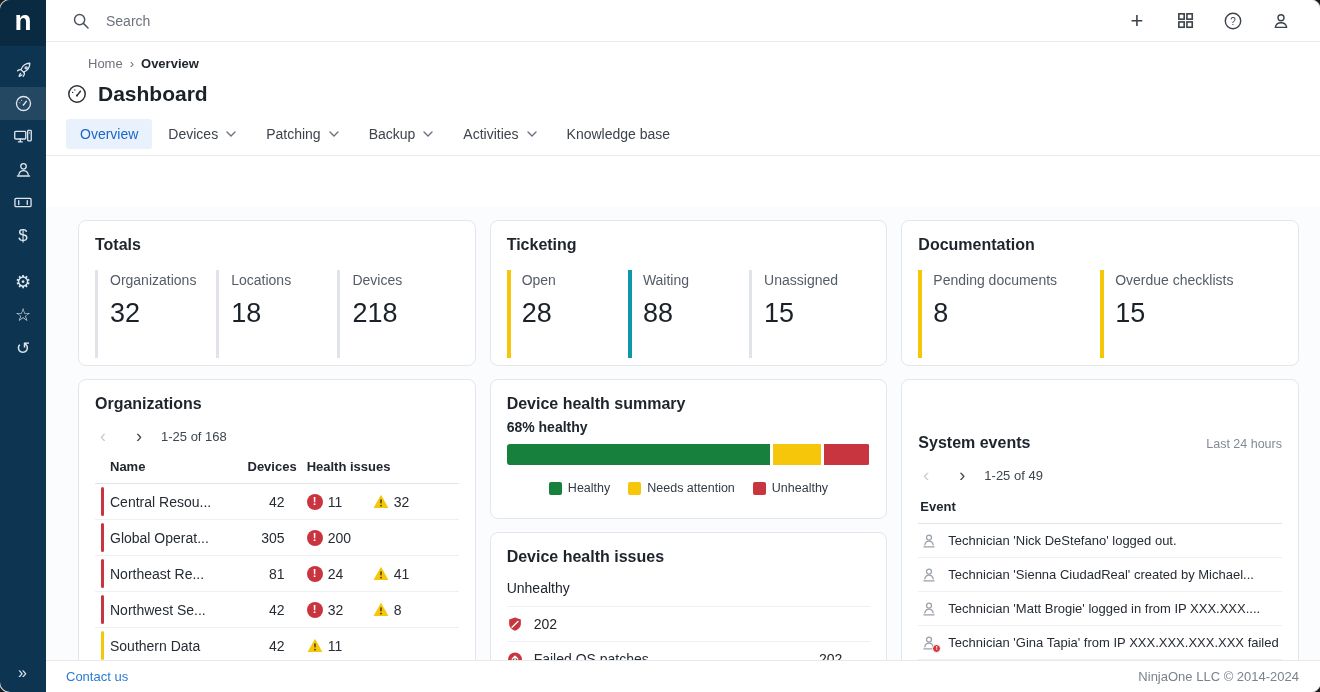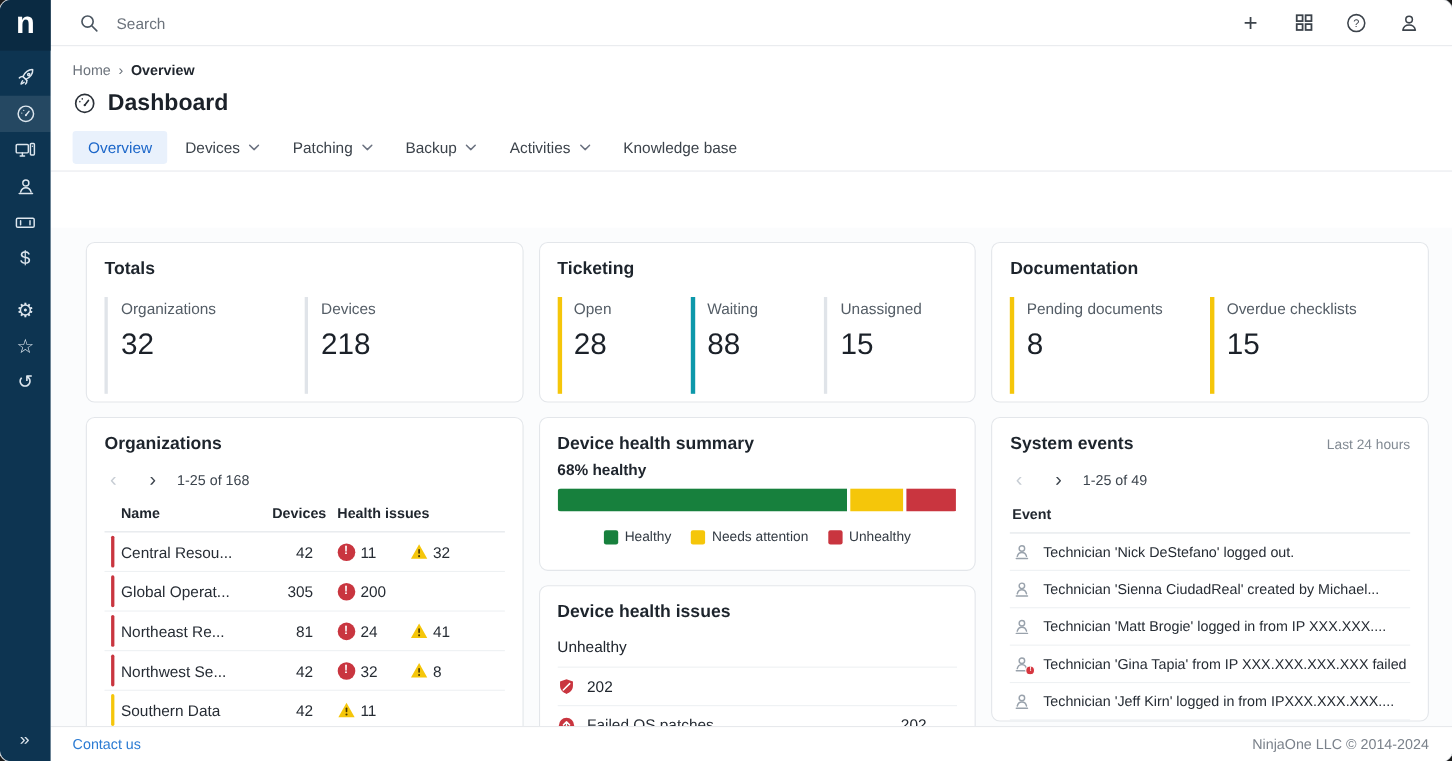--- a/index.html
+++ b/index.html
@@ -28,21 +28,21 @@
   .search-input{border:none;outline:none;font-size:14px;color:#333;flex:1;font-family:inherit;background:transparent;}
   .search-input::placeholder{color:#6c737c;}
   .top-actions{display:flex;align-items:center;gap:26px;margin-right:28px;}
   .top-icon{width:22px;height:22px;display:flex;align-items:center;justify-content:center;cursor:pointer;color:#3c434b;}
   .plus-glyph{font-size:22px;font-weight:300;color:#3c434b;line-height:1;}
 
   
   .main{position:absolute;left:46px;top:42px;right:0;bottom:0;background:#fff;overflow:hidden;}
   .breadcrumb{margin:14px 0 0 20px;font-size:13px;color:#6c737c;display:flex;align-items:center;gap:7px;}
   .crumb-current{color:#20262e;font-weight:600;}
-  .crumb-link{cursor:pointer;}
+  .crumb-link{cursor:pointer;margin-left:22px;}
   .title-row{margin:11px 0 0 20px;display:flex;align-items:center;gap:10px;}
   .page-title{font-size:21px;font-weight:600;color:#1b2129;}
   .tabs-wrap{margin-top:13px;padding:0 0 6px 20px;border-bottom:1px solid #e8eaee;display:flex;gap:2px;}
   .tab{display:flex;align-items:center;gap:8px;padding:7px 14px;font-size:14px;color:#3c434b;border-radius:3px;cursor:pointer;}
   .tab.active{background:#e9f1fc;color:#1b66c9;font-weight:500;}
 
   
   .cards{position:absolute;top:165px;left:0;right:0;bottom:0;background:#fbfcfd;padding:13px 21px 0 20px;overflow:hidden;}
   .grid3{display:grid;grid-template-columns:repeat(3,1fr);gap:14px;align-items:start;padding-left:12px;}
   .card{background:#fff;border:1px solid #e3e6ea;border-radius:8px;padding:15px 16px;}
@@ -93,21 +93,21 @@
   .legend-sq{width:13px;height:13px;border-radius:2px;}
 
   
   .issue-sub{font-size:14px;color:#20262e;margin-top:14px;margin-bottom:10px;}
   .issue-row{display:flex;align-items:center;height:35px;border-top:1px solid #eef1f3;font-size:14px;color:#262c34;}
   .issue-row .icon16{margin-right:11px;}
   .issue-label{flex:1;}
   .issue-value{padding-right:28px;color:#20262e;}
 
   
-  .events-head{display:flex;align-items:baseline;justify-content:space-between;}
+  .events-head{display:flex;align-items:baseline;justify-content:space-between;margin-top:39px;}
   .range-label{font-size:12.5px;color:#828a93;}
   .event-col{font-size:13px;font-weight:700;color:#20262e;padding:15px 0 9px 2px;border-bottom:1px solid #e0e4e8;}
   .event-row{display:flex;align-items:center;height:34px;border-bottom:1px solid #eef1f3;font-size:13px;color:#262c34;overflow:hidden;}
   .event-row .icon18{margin:0 10px 0 2px;}
   .event-text{white-space:nowrap;overflow:hidden;flex:1;}
 
   
   .footer{position:absolute;left:46px;right:0;bottom:0;height:32px;background:#fff;border-top:1px solid #e7e9ec;
     display:flex;align-items:center;justify-content:space-between;padding:0 21px 0 20px;z-index:20;}
   .contact-link{font-size:13px;color:#2b7bd3;cursor:pointer;}
@@ -285,20 +285,24 @@
       <div class="grid3">
 
         <section class="card stat-card">
           <div class="card-title">Totals</div>
           <div class="stats" id="totals-stats">
               <div class="stat" style="border-left-color: rgb(224, 228, 233);">
                 <div class="stat-label">Organizations</div>
                 <div class="stat-value">32</div>
               </div>
               <div class="stat" style="border-left-color: rgb(224, 228, 233);">
+                <div class="stat-label">Locations</div>
+                <div class="stat-value">18</div>
+              </div>
+              <div class="stat" style="border-left-color: rgb(224, 228, 233);">
                 <div class="stat-label">Devices</div>
                 <div class="stat-value">218</div>
               </div>
             </div>
         </section>
 
         <section class="card stat-card">
           <div class="card-title">Ticketing</div>
           <div class="stats" id="ticketing-stats">
               <div class="stat accent" style="border-left-color: rgb(245, 198, 10);">

